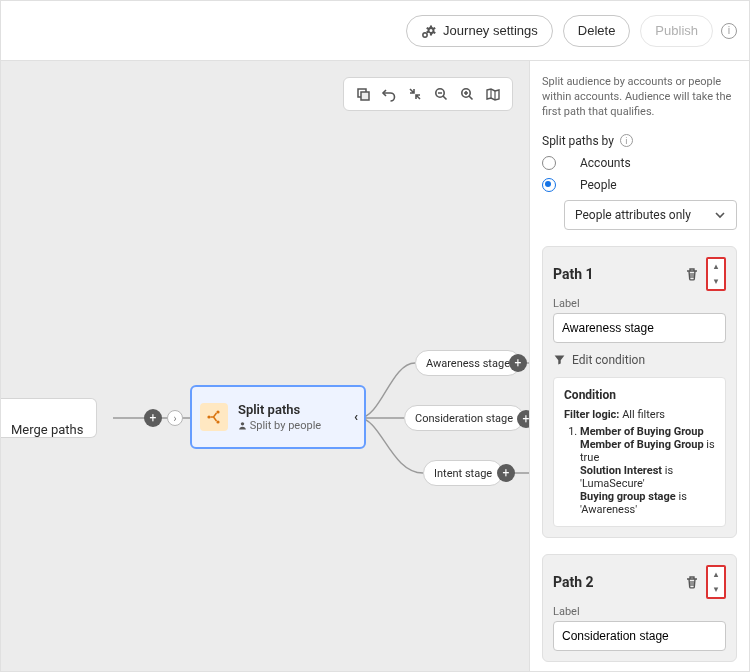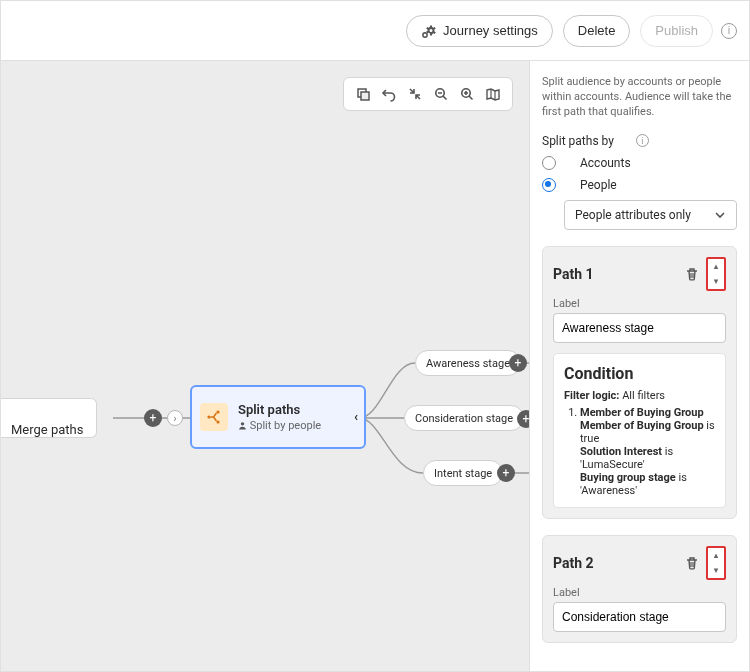--- a/index.html
+++ b/index.html
@@ -69,41 +69,41 @@
   svg.wires{position:absolute;top:0;left:0;pointer-events:none;}
   
   .panel {
     width:220px; background:#fff; border-left:1px solid #e0e0e0;
     overflow-y:auto; font-size:12px; color:#2c2c2c;
   }
   .panel::-webkit-scrollbar{width:7px;}
   .panel::-webkit-scrollbar-thumb{background:#c4c4c4;border-radius:3px;}
   .panel-inner{padding:14px 12px;}
   .help-text{color:#6a6a6a;font-size:11px;line-height:1.35;margin-bottom:14px;}
-  .sp-label{font-size:12px;color:#2c2c2c;margin-bottom:8px;display:flex;align-items:center;gap:22px;}
+  .sp-label{font-size:12px;color:#2c2c2c;margin-bottom:8px;display:flex;align-items:center;gap:6px;}
   .radio-row{display:flex;align-items:center;gap:24px;margin-bottom:8px;font-size:12px;}
   .radio{width:14px;height:14px;border:1.5px solid #888;border-radius:50%;display:inline-block;position:relative;}
   .radio.checked{border-color:#1473e6;}
   .radio.checked::after{content:"";position:absolute;top:2px;left:2px;width:6px;height:6px;border-radius:50%;background:#1473e6;}
   .attr-wrap{margin-top:8px;margin-left:22px;}
   .attr-label{font-size:11px;color:#6a6a6a;margin-bottom:4px;}
   .select{border:1px solid #c8c8c8;border-radius:4px;height:30px;display:flex;align-items:center;
     justify-content:space-between;padding:0 10px;font-size:12px;cursor:pointer;background:#fff;}
   .path-block{background:#f0f0f0;border:1px solid #e0e0e0;border-radius:6px;margin-top:16px;padding:10px;}
   .path-head{display:flex;align-items:center;justify-content:space-between;}
   .path-title{font-weight:700;font-size:14px;}
   .path-actions{display:flex;align-items:center;gap:6px;}
   .trash{width:16px;height:16px;color:#555;cursor:pointer;}
   .reorder{border:2px solid #d33;border-radius:2px;width:20px;height:34px;display:flex;flex-direction:column;}
   .reorder button{flex:1;border:none;background:#fff;color:#666;font-size:9px;cursor:pointer;padding:0;}
   .field-label{font-size:11px;color:#6a6a6a;margin:6px 0 3px;}
   .text-input{width:100%;border:1px solid #c8c8c8;border-radius:4px;height:30px;padding:0 8px;font-size:12px;background:#fff;}
   .edit-cond{display:flex;align-items:center;gap:6px;margin-top:10px;color:#505050;font-size:12px;}
   .cond-box{background:#fff;border:1px solid #e2e2e2;border-radius:4px;margin-top:10px;padding:10px;}
-  .cond-box h4{margin:0 0 6px;font-size:16px;}
+  .cond-box h4{margin:0 0 6px;font-size:12px;}
   .cond-box .fl{font-size:11px;margin-bottom:4px;}
   .cond-box ol{margin:0;padding-left:16px;font-size:11px;}
   .cond-box li{margin-bottom:0;}
   .cond-box .line{font-size:11px;margin-left:0;}
   .info-mini{width:13px;height:13px;border:1.2px solid #9a9a9a;border-radius:50%;display:inline-flex;align-items:center;justify-content:center;font-size:9px;color:#9a9a9a;}
 </style>
 </head>
 <body>
 
 <div class="topbar">
@@ -258,20 +258,26 @@
                 <path d="M7 7v5M9 7v5" stroke="#555" stroke-width="1.2"></path>
               </svg>
             <div class="reorder">
               <button>▴</button>
               <button>▾</button>
             </div>
           </div>
         </div>
         <div class="field-label">Label</div>
         <input class="text-input" value="Awareness stage" style="">
+        <div class="edit-cond">
+          <svg width="13" height="13" viewBox="0 0 16 16">
+              <path d="M2 3h12L9.5 9v4l-3 1V9z" fill="#555"></path>
+            </svg>
+          <span>Edit condition</span>
+        </div>
         <div class="cond-box">
           <h4>Condition</h4>
           <div class="fl"><b>Filter logic:</b> <span>All filters</span></div>
           <ol>
             <li>
               <b>Member of Buying Group</b>
               <div class="line"><b>Member of Buying Group</b> <span>is true</span></div>
               <div class="line"><b>Solution Interest</b> <span>is 'LumaSecure'</span></div>
               <div class="line"><b>Buying group stage</b> <span>is 'Awareness'</span></div>
             </li>

